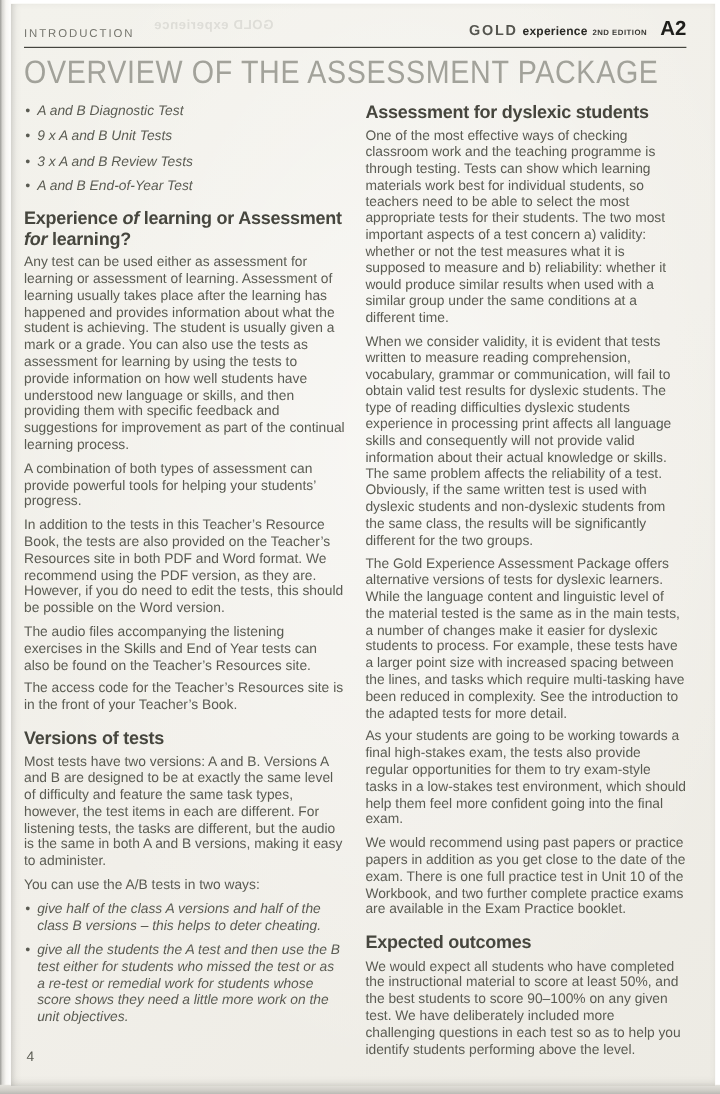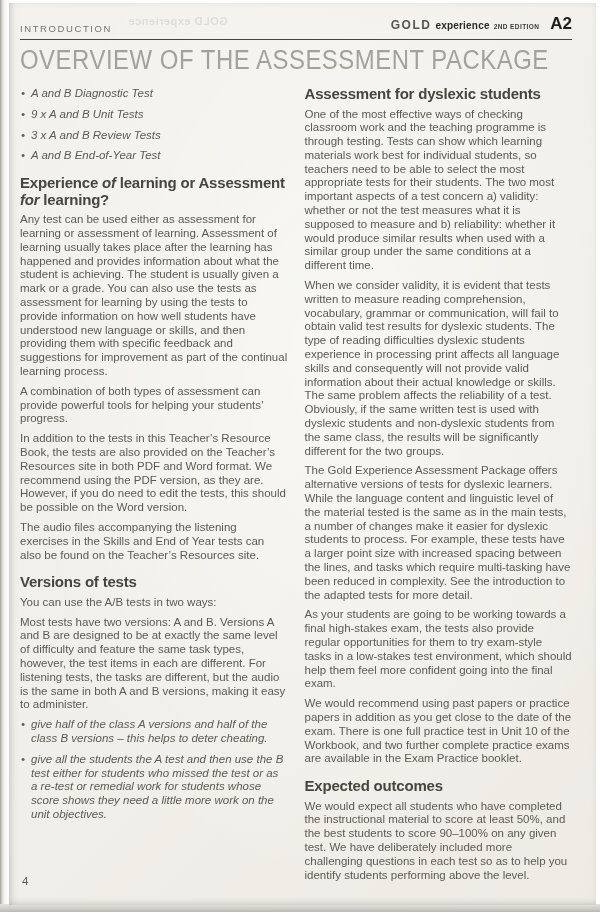--- a/index.html
+++ b/index.html
@@ -103,24 +103,25 @@
         <li>3 x A and B Review Tests</li>
         <li>A and B End-of-Year Test</li>
       </ul>
 
       <h2><span>Experience </span><span class="it">of</span><span> learning or Assessment </span><span class="it">for</span><span> learning?</span></h2>
       <p>Any test can be used either as assessment for learning or assessment of learning. Assessment of learning usually takes place after the learning has happened and provides information about what the student is achieving. The student is usually given a mark or a grade. You can also use the tests as assessment for learning by using the tests to provide information on how well students have understood new language or skills, and then providing them with specific feedback and suggestions for improvement as part of the continual learning process.</p>
       <p>A combination of both types of assessment can provide powerful tools for helping your students’ progress.</p>
 
       <p>In addition to the tests in this Teacher’s Resource Book, the tests are also provided on the Teacher’s Resources site in both PDF and Word format. We recommend using the PDF version, as they are. However, if you do need to edit the tests, this should be possible on the Word version.</p>
       <p>The audio files accompanying the listening exercises in the Skills and End of Year tests can also be found on the Teacher’s Resources site.</p>
+      <p>The access code for the Teacher’s Resources site is in the front of your Teacher’s Book.</p>
 
       <h2>Versions of tests</h2>
+      <p>Most tests have two versions: A and B. Versions A and B are designed to be at exactly the same level of difficulty and feature the same task types, however, the test items in each are different. For listening tests, the tasks are different, but the audio is the same in both A and B versions, making it easy to administer.</p>
       <p>You can use the A/B tests in two ways:</p>
-      <p>Most tests have two versions: A and B. Versions A and B are designed to be at exactly the same level of difficulty and feature the same task types, however, the test items in each are different. For listening tests, the tasks are different, but the audio is the same in both A and B versions, making it easy to administer.</p>
       <ul>
         <li>give half of the class A versions and half of the class B versions – this helps to deter cheating.</li>
         <li>give all the students the A test and then use the B test either for students who missed the test or as a re-test or remedial work for students whose score shows they need a little more work on the unit objectives.</li>
       </ul>
 
     </div>
 
     <div class="col col-right">
       <h2 class="first">Assessment for dyslexic students</h2>
       <p>One of the most effective ways of checking classroom work and the teaching programme is through testing. Tests can show which learning materials work best for individual students, so teachers need to be able to select the most appropriate tests for their students. The two most important aspects of a test concern a) validity: whether or not the test measures what it is supposed to measure and b) reliability: whether it would produce similar results when used with a similar group under the same conditions at a different time.</p>

